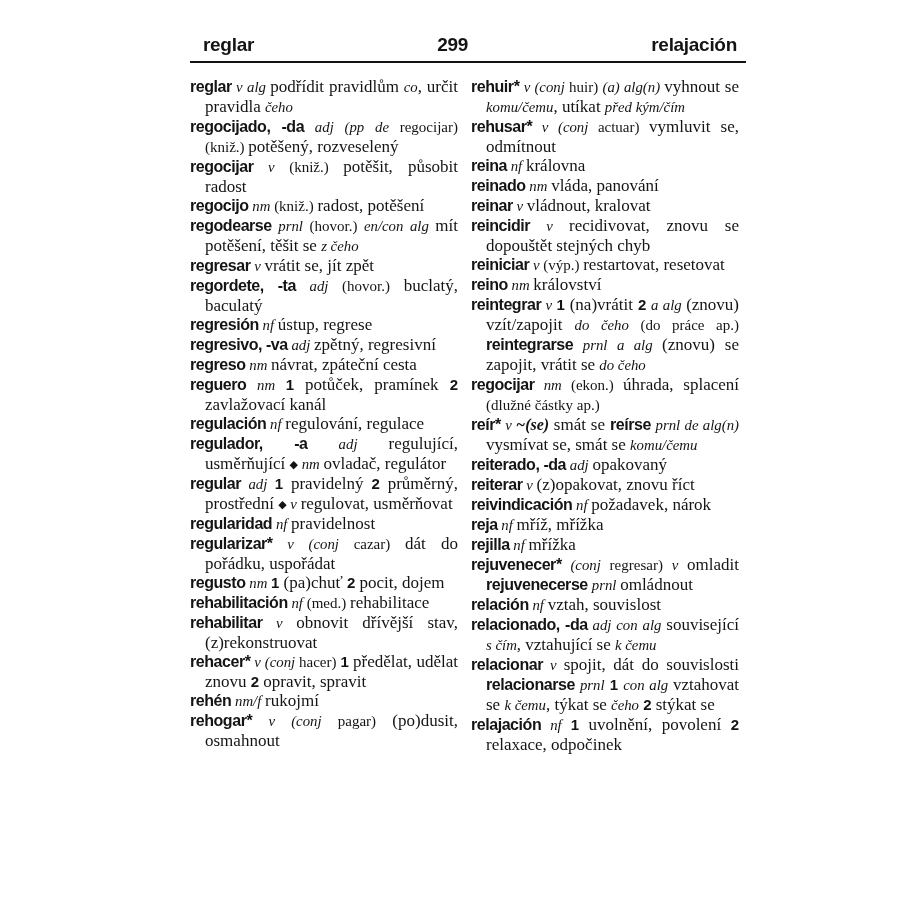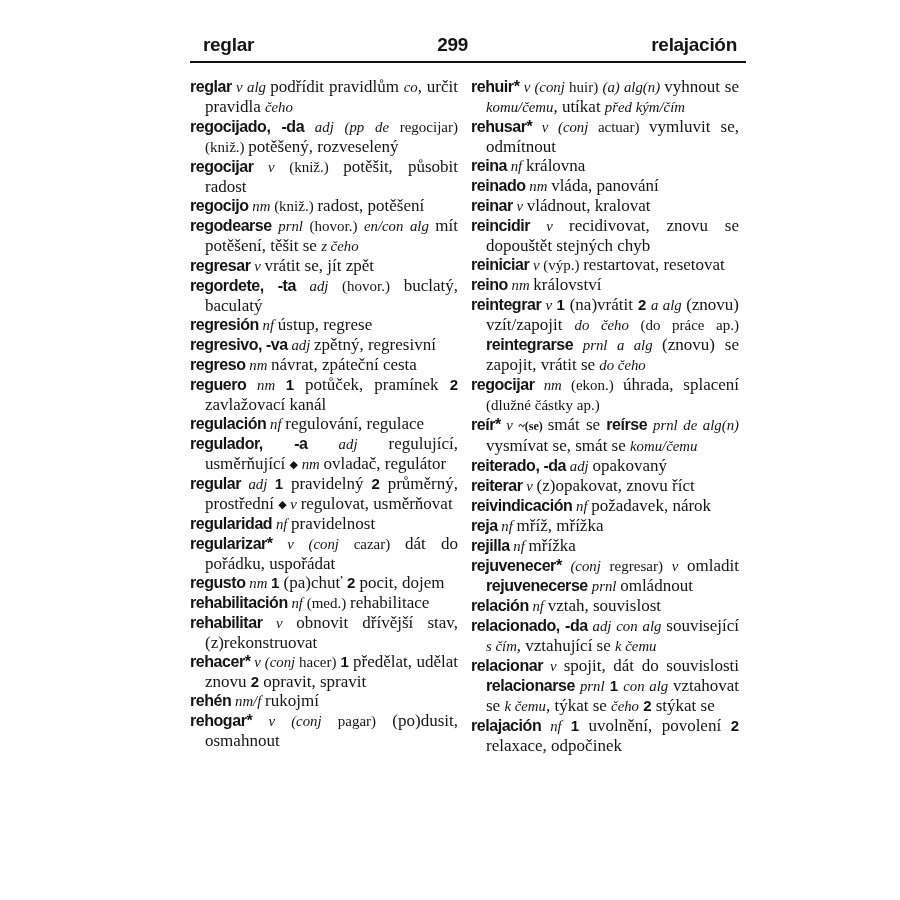--- a/index.html
+++ b/index.html
@@ -10,21 +10,21 @@
        letter-spacing:-0.3px;padding:0 9px 2px 13px;}
   .rule{height:2px;background:#121212;margin-top:3px;}
   .cols{display:flex;gap:13px;margin-top:14px;}
   .col{width:268px;}
   .entry{margin:0;padding-left:15px;text-indent:-15px;font-family:"Liberation Serif",serif;
          font-size:17px;line-height:19px;text-align:justify;}
   .sg-hw,.sg-sub{font-family:"Liberation Sans",sans-serif;font-weight:700;font-size:16px;letter-spacing:-0.45px;}
   .sg-t{font-family:"Liberation Serif",serif;}
   .sg-it{font-family:"Liberation Serif",serif;font-style:italic;font-size:14.8px;}
   .sg-sm{font-family:"Liberation Serif",serif;font-size:15px;}
-  .sg-bi{font-family:"Liberation Serif",serif;font-weight:700;font-size:12px;}
+  .sg-bi{font-family:"Liberation Serif",serif;font-style:italic;font-weight:700;font-size:16px;}
   .sg-num{font-family:"Liberation Sans",sans-serif;font-weight:700;font-size:15px;}
   .sg-dia{font-size:11px;vertical-align:1.5px;}
 </style>
 </head>
 <body>
 
 <div class="page">
   <div class="content">
     <div class="hdr">
       <span>reglar</span>

